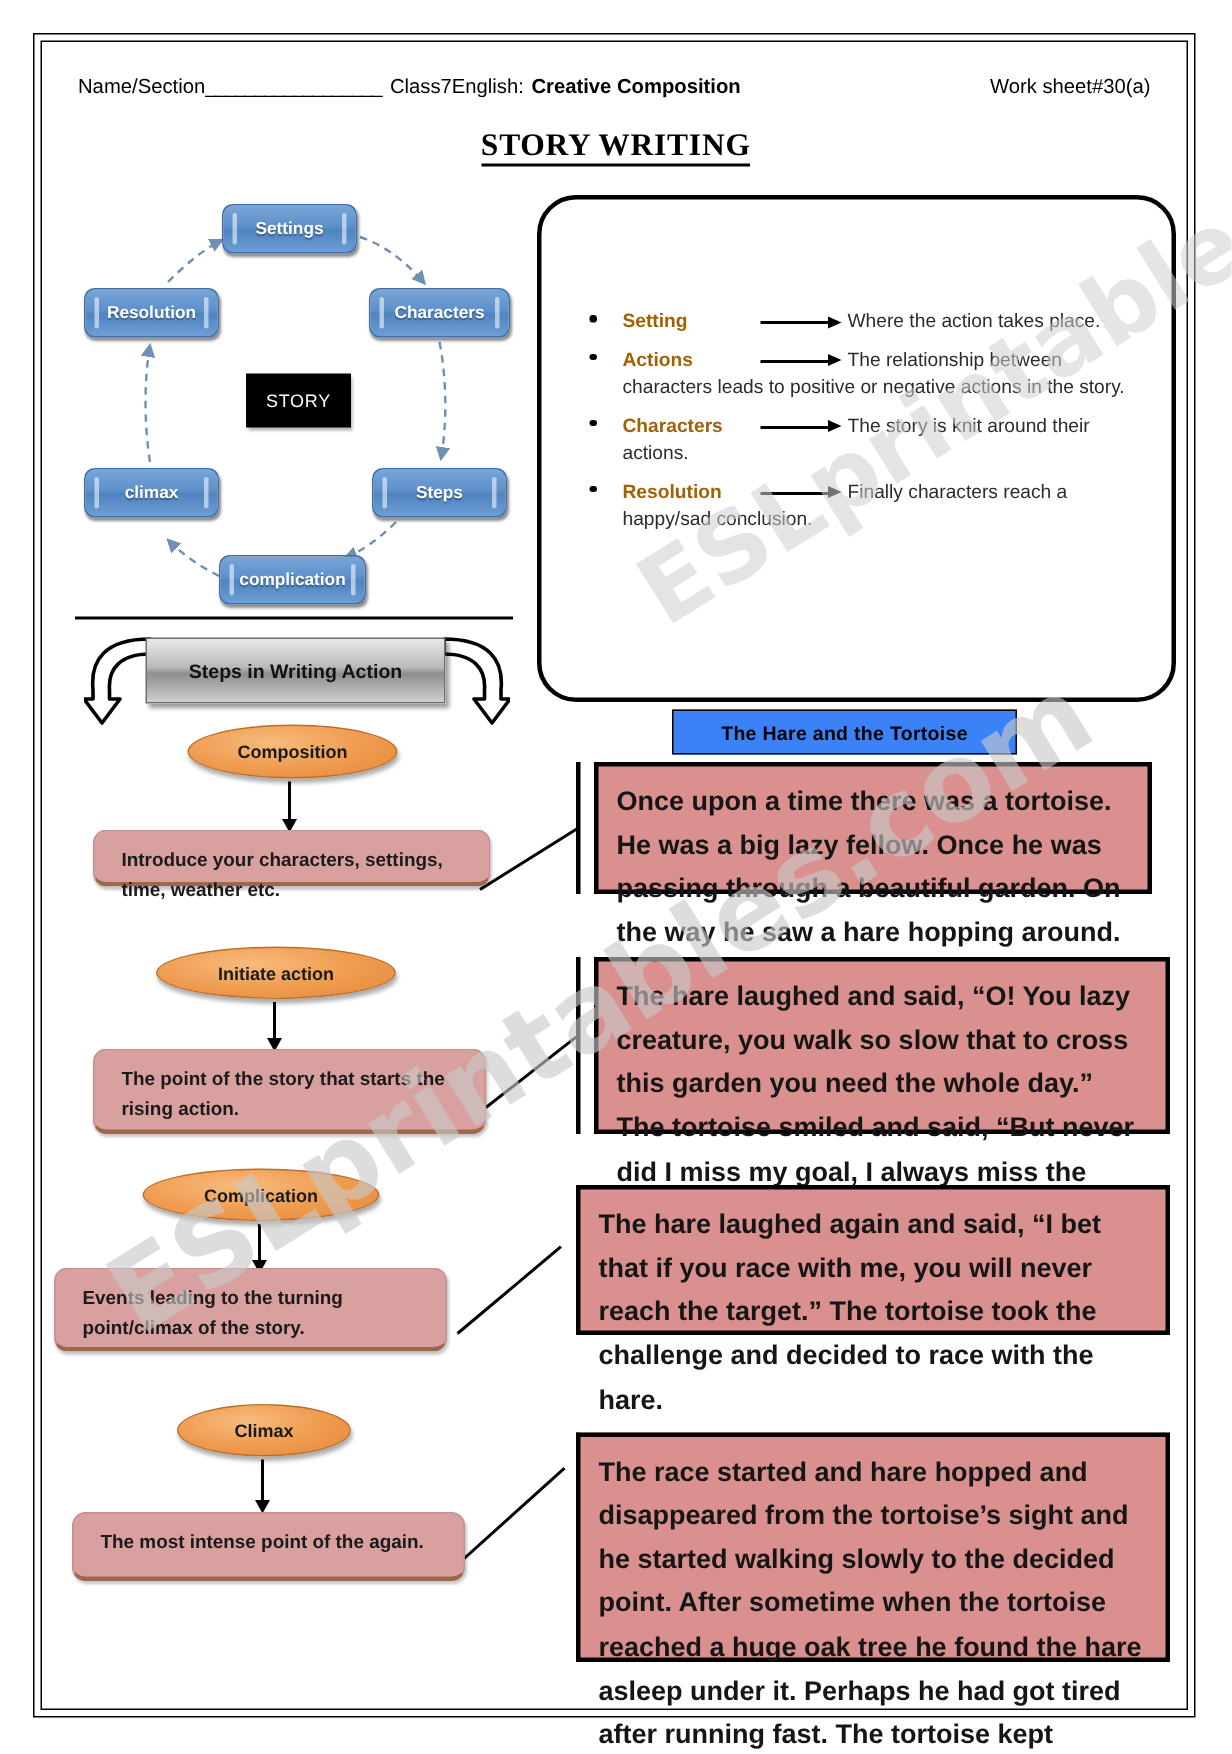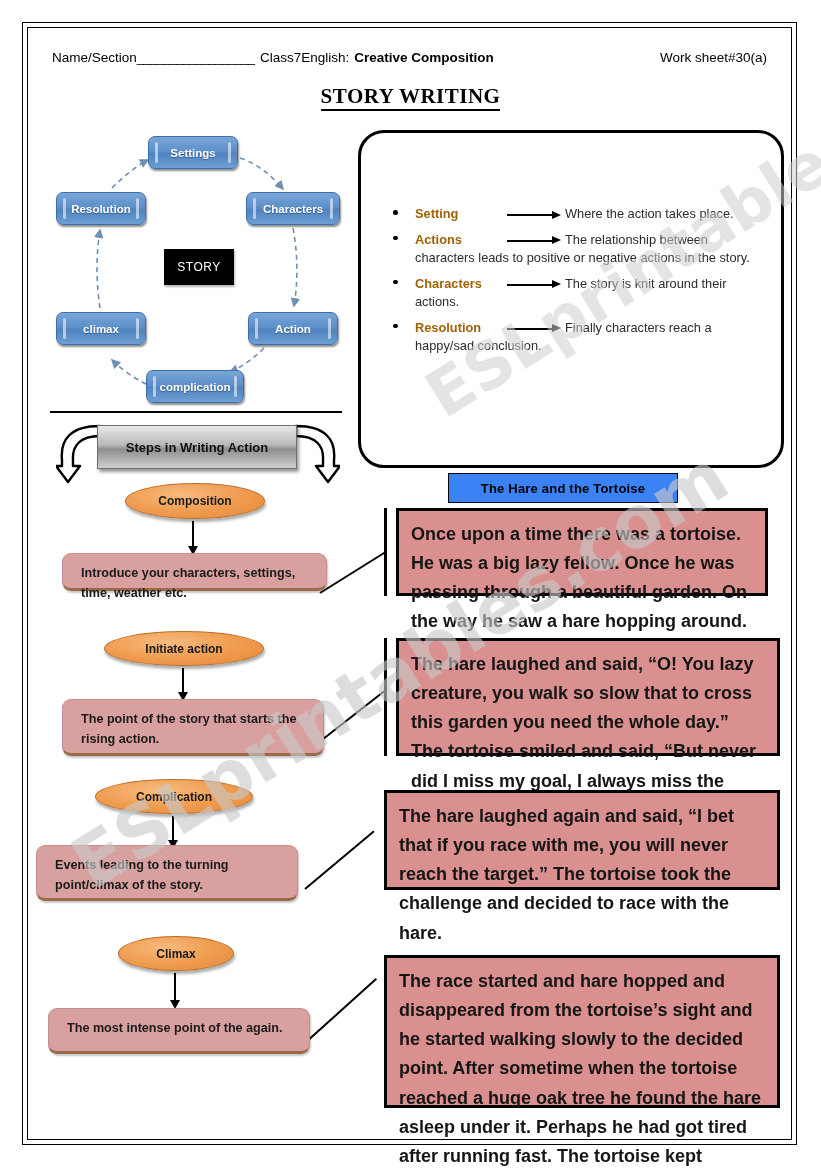--- a/index.html
+++ b/index.html
@@ -376,21 +376,21 @@
     </g>
   </svg>
 
   <div class="cyc-box" id="cyc-settings">
     <span>Settings</span>
   </div>
   <div class="cyc-box" id="cyc-characters">
     <span>Characters</span>
   </div>
   <div class="cyc-box" id="cyc-action">
-    <span>Action</span>
+    <span>Steps</span>
   </div>
   <div class="cyc-box" id="cyc-complication">
     <span>complication</span>
   </div>
   <div class="cyc-box" id="cyc-climax">
     <span>climax</span>
   </div>
   <div class="cyc-box" id="cyc-resolution">
     <span>Resolution</span>
   </div>

